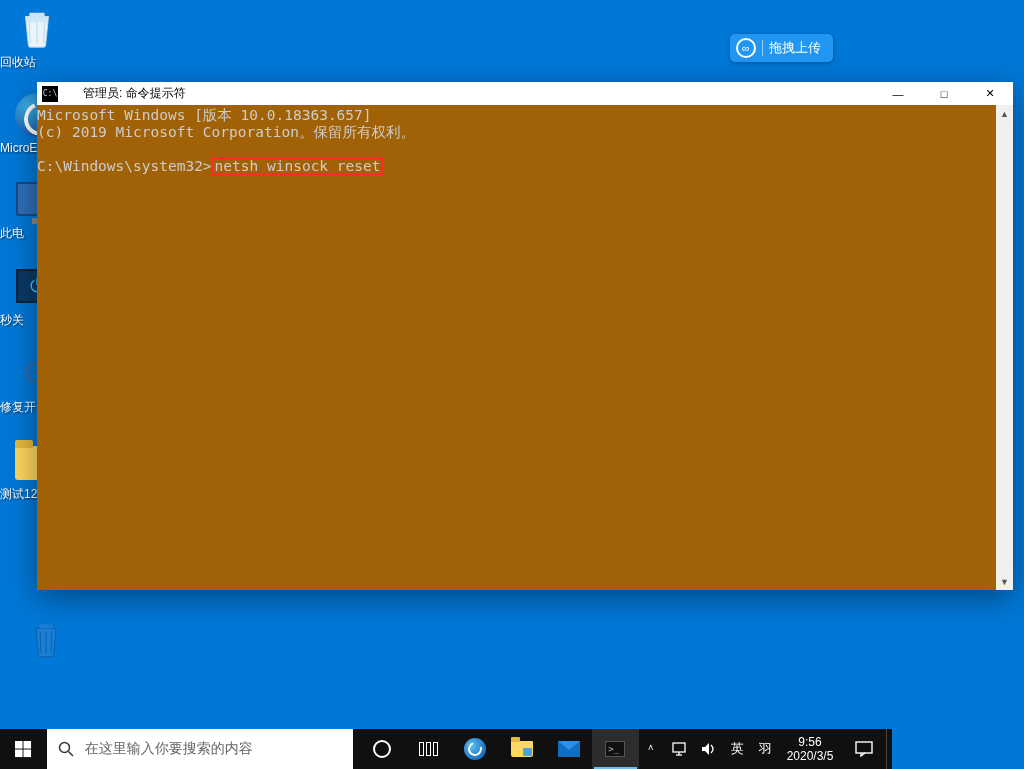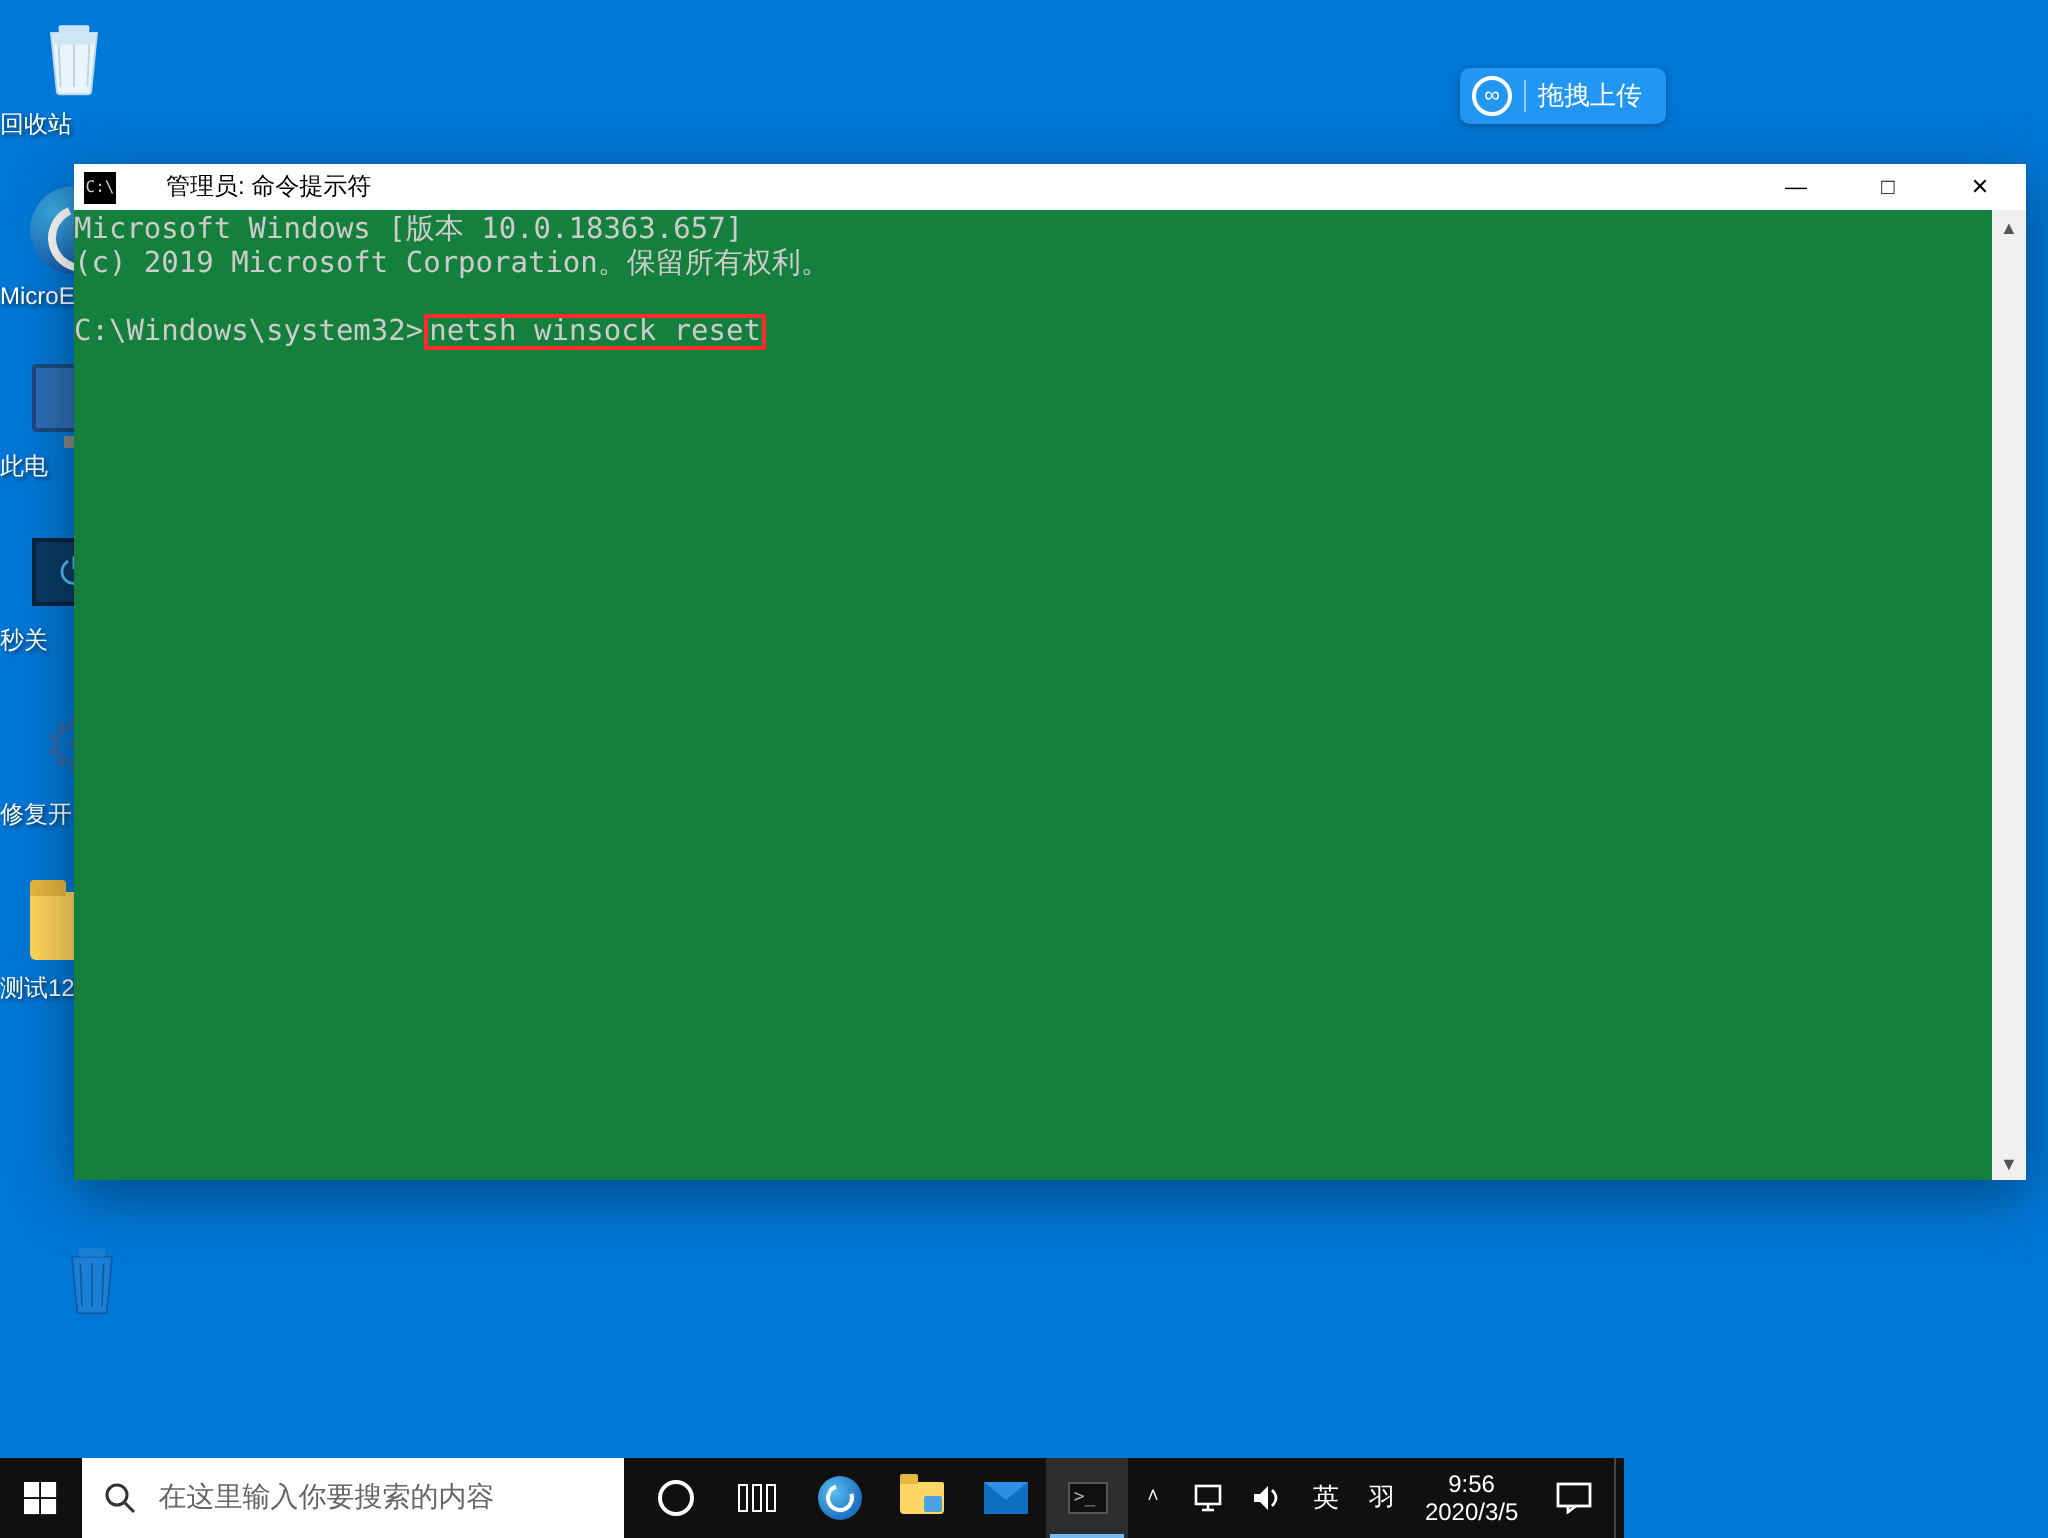--- a/index.html
+++ b/index.html
@@ -26,31 +26,31 @@
   .upload-widget .sep { width: 1px; height: 16px; background: rgba(255,255,255,.5); }
 
   
   .cmd-window { position: absolute; left: 37px; top: 82px; width: 976px; height: 508px; background: #fff; box-shadow: 0 8px 30px rgba(0,0,0,.4); display: flex; flex-direction: column; }
   .titlebar { height: 23px; background: #fff; display: flex; align-items: center; font-size: 12px; color: #000; }
   .titlebar .sysicon { width: 16px; height: 16px; margin: 0 5px 0 5px; background: #000; color: #ccc; font-size: 8px; display: flex; align-items: center; justify-content: center; font-family: monospace; }
   .titlebar .title { flex: 1; margin-left: 20px; }
   .winbtns { display: flex; height: 23px; }
   .winbtn { width: 46px; height: 23px; display: flex; align-items: center; justify-content: center; font-size: 11px; font-family: "Segoe UI", sans-serif; cursor: pointer; }
   .terminal-wrap { flex: 1; display: flex; background: #000; }
-  .terminal { flex: 1; background: #15803d; color: #ccc; font-family: "NSimSun", "SimSun", "Consolas", monospace; font-size: 14.5px; line-height: 16.5px; padding: 2px 0 4px 0; white-space: pre; }
+  .terminal { flex: 1; background: #a16207; color: #ccc; font-family: "NSimSun", "SimSun", "Consolas", monospace; font-size: 14.5px; line-height: 16.5px; padding: 2px 0 4px 0; white-space: pre; }
   .terminal .hl { border: 2px solid #ff2a2a; padding: 0 1px; color: #ccc; display: inline-block; line-height: 14px; }
   .term-scroll { width: 17px; background: #f0f0f0; display: flex; flex-direction: column; }
   .term-scroll .arrow { height: 17px; background: #f0f0f0; display: flex; align-items: center; justify-content: center; font-size: 9px; color: #555; cursor: pointer; }
   .term-scroll .track { flex: 1; }
 
   
   .desk-bin2 { position: absolute; left: 26px; top: 618px; }
 
   
-  .taskbar { position: absolute; left: 0; bottom: 0; width: 812px; height: 40px; background: #101010; display: flex; align-items: stretch; color: #fff; }
+  .taskbar { position: absolute; left: 0; bottom: 0; width: 892px; height: 40px; background: #101010; display: flex; align-items: stretch; color: #fff; }
   .start { width: 48px; display: flex; align-items: center; justify-content: center; cursor: pointer; }
   .start svg { width: 17px; height: 17px; }
   .searchbox { width: 315px; background: #fff; display: flex; align-items: center; color: #666; font-size: 14px; cursor: text; }
   .searchbox .mag { width: 38px; display: flex; align-items: center; justify-content: center; color: #333; font-size: 16px; }
   .tb-spacer { width: 6px; }
   .tbbtn { width: 48px; display: flex; align-items: center; justify-content: center; cursor: pointer; position: relative; }
   .tbbtn.active { background: rgba(255,255,255,.12); }
   .tbbtn.active::after { content: ""; position: absolute; bottom: 0; left: 2px; right: 2px; height: 2px; background: #76b9ed; }
   .flexgrow { flex: 1; }
   .tray { display: flex; align-items: center; gap: 6px; padding: 0 2px; font-size: 12px; }

